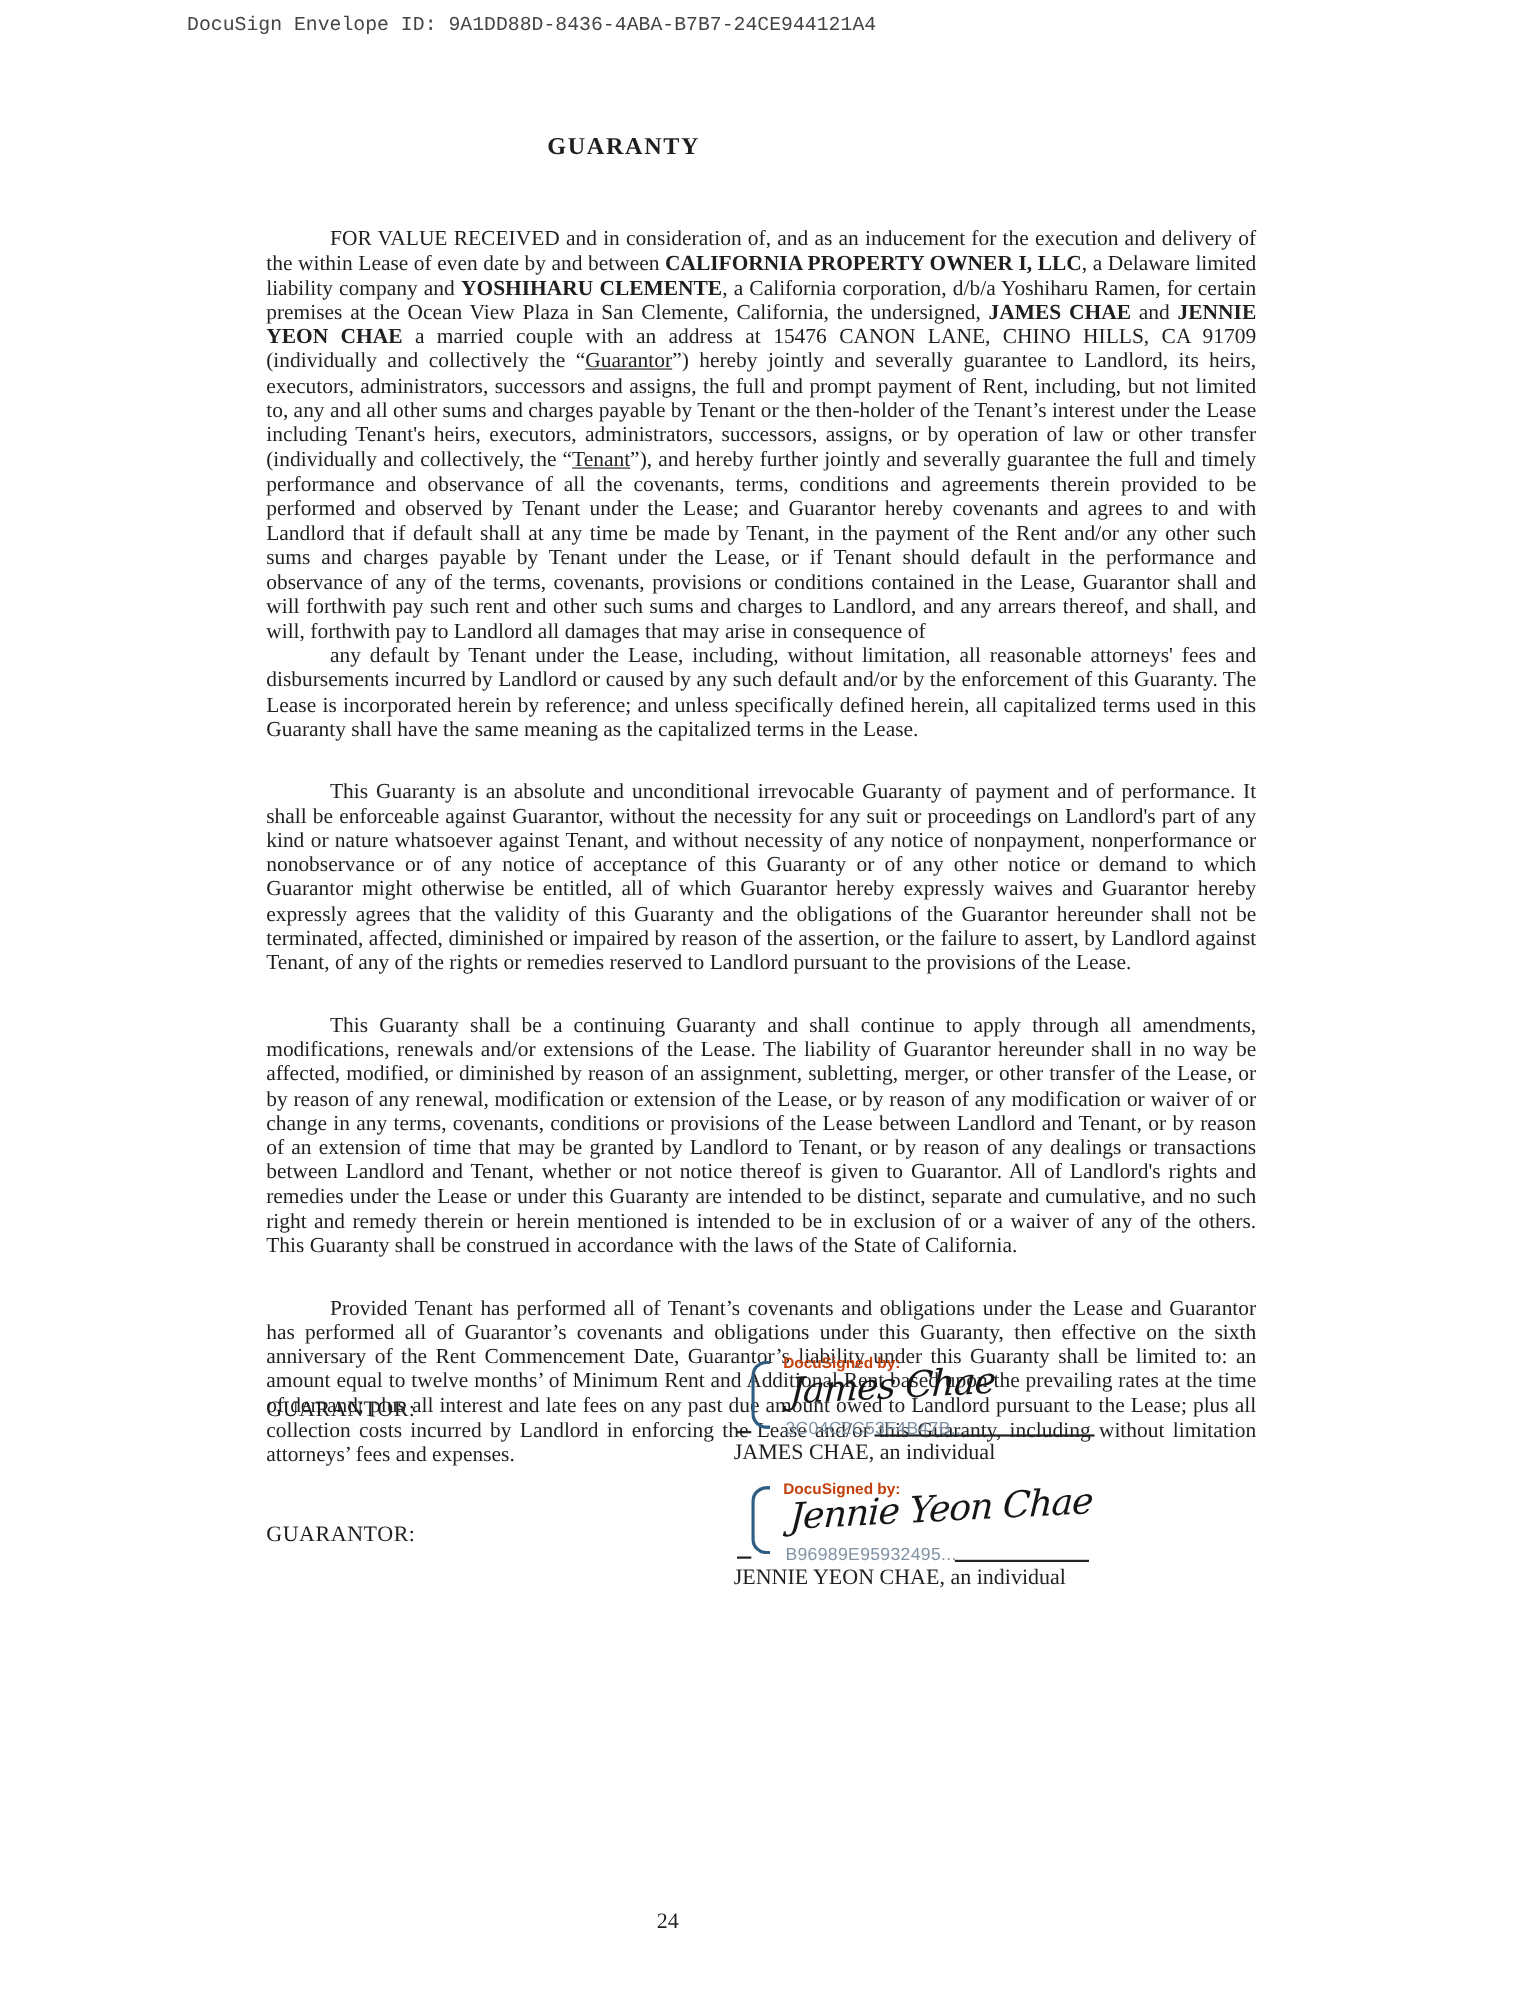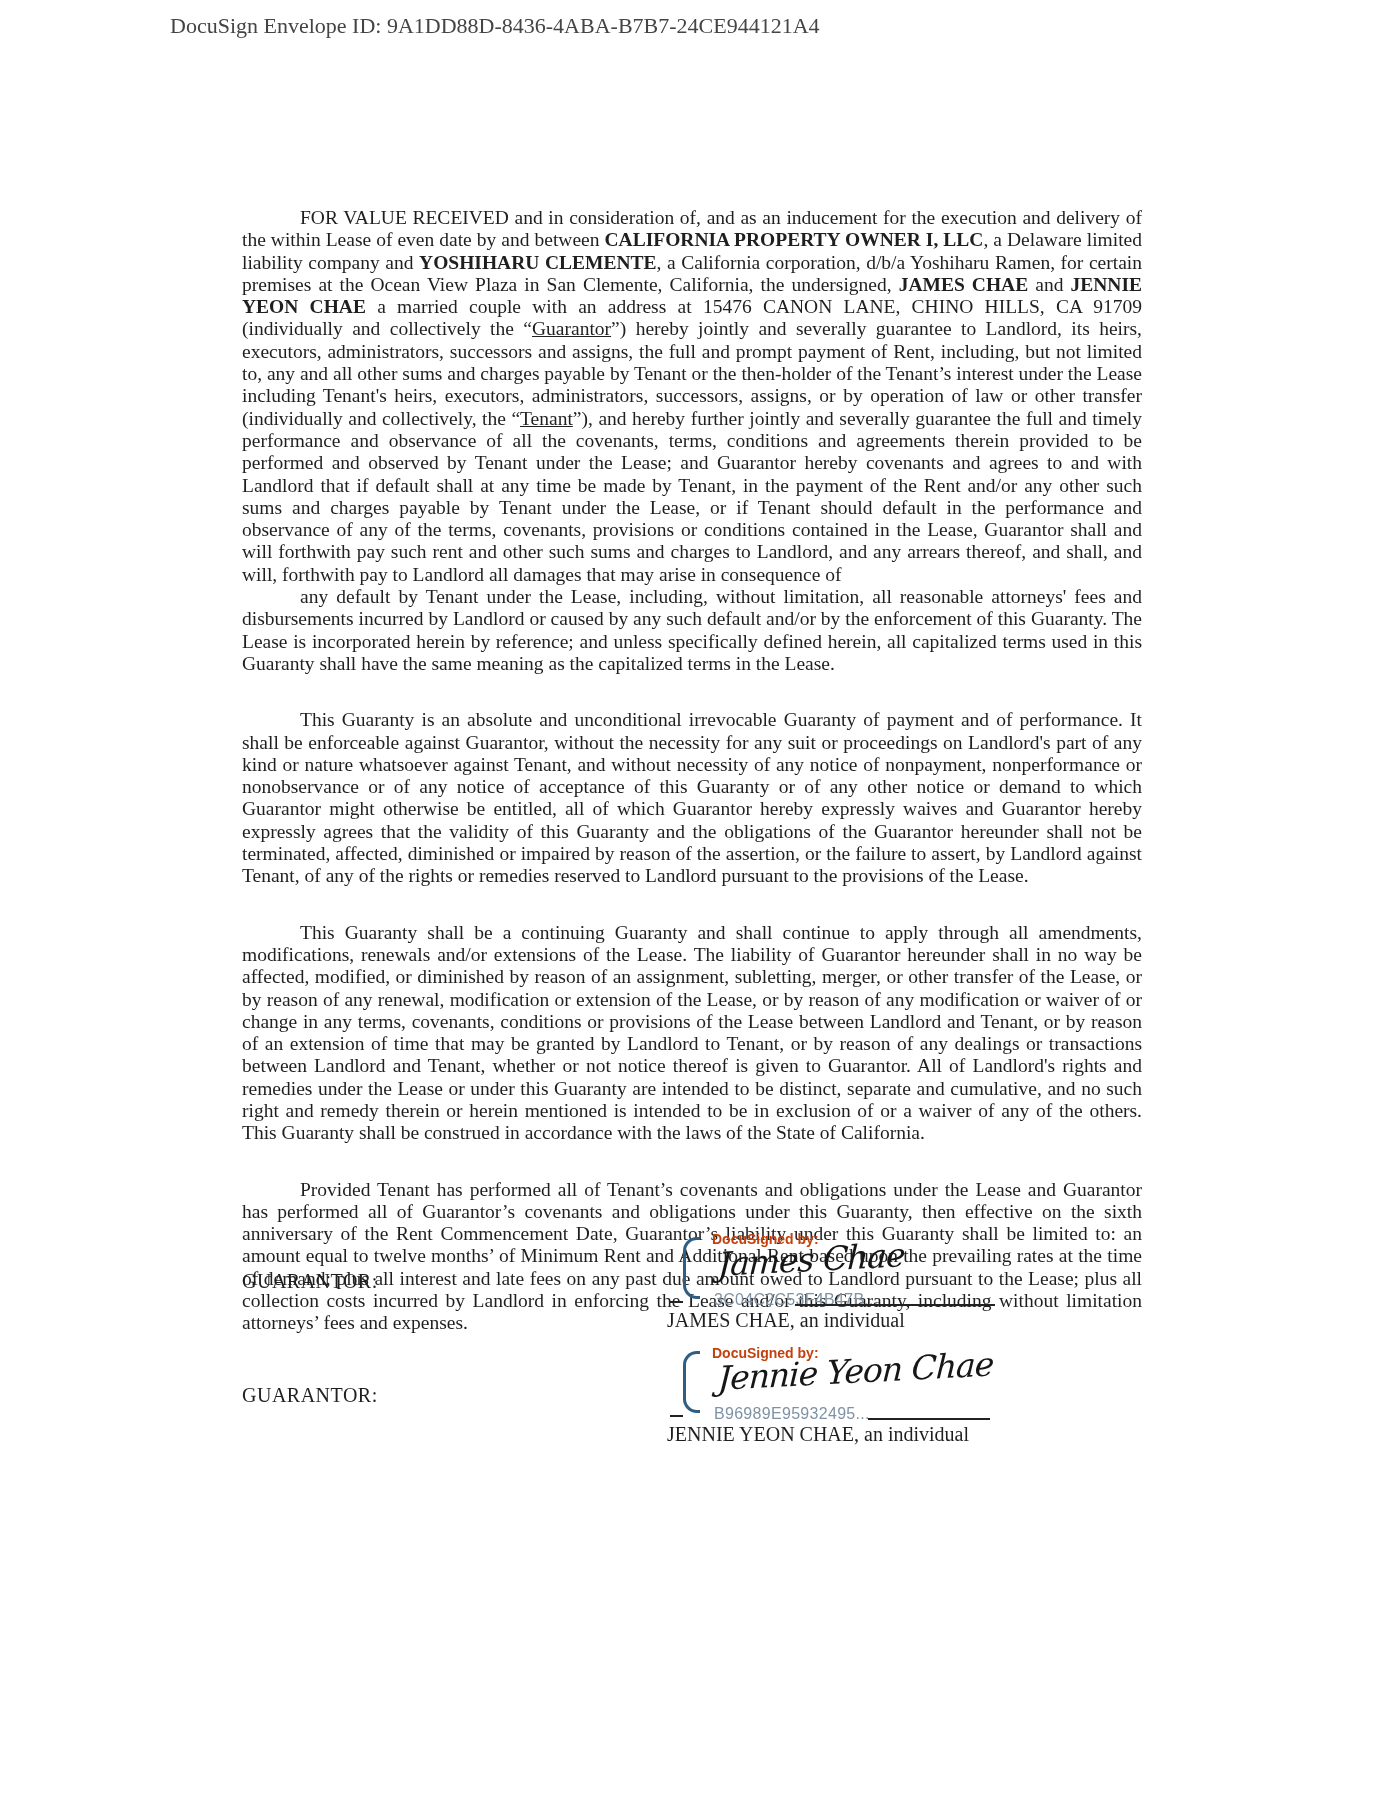--- a/index.html
+++ b/index.html
@@ -11,22 +11,22 @@
     background: #ffffff;
     font-family: "Liberation Serif", serif;
     color: #1f1f1f;
     overflow: hidden;
   }
 
   .envelope-header {
     position: absolute;
     left: 170px;
     top: 13px;
-    font-family: Liberation Serif, serif;
-    font-size: 22px;
+    font-family: Liberation Mono, monospace;
+    font-size: 18px;
     color: #444444;
     white-space: nowrap;
   }
 
   .doc-title {
     position: absolute;
     left: 242px;
     top: 120px;
     width: 650px;
     margin: 0;
@@ -143,20 +143,21 @@
     font-size: 20px;
   }
 </style>
 </head>
 <body>
 
 <div class="page">
 
   <div class="envelope-header">DocuSign Envelope ID: 9A1DD88D-8436-4ABA-B7B7-24CE944121A4</div>
 
+  <h1 class="doc-title">GUARANTY</h1>
 
   <div class="paragraphs">
       <p class="indent tight"><span>FOR VALUE RECEIVED and in consideration of, and as an inducement for the execution and delivery of the within Lease of even date by and between </span><b>CALIFORNIA PROPERTY OWNER I, LLC</b><span>, a Delaware limited liability company and </span><b>YOSHIHARU CLEMENTE</b><span>, a California corporation, d/b/a Yoshiharu Ramen, for certain premises at the Ocean View Plaza in San Clemente, California, the undersigned, </span><b>JAMES CHAE</b><span> and </span><b>JENNIE YEON CHAE</b><span> a married couple with an address at 15476 CANON LANE, CHINO HILLS, CA 91709 (individually and collectively the “</span><u>Guarantor</u><span>”) hereby jointly and severally guarantee to Landlord, its heirs, executors, administrators, successors and assigns, the full and prompt payment of Rent, including, but not limited to, any and all other sums and charges payable by Tenant or the then-holder of the Tenant’s interest under the Lease including Tenant's heirs, executors, administrators, successors, assigns, or by operation of law or other transfer (individually and collectively, the “</span><u>Tenant</u><span>”), and hereby further jointly and severally guarantee the full and timely performance and observance of all the covenants, terms, conditions and agreements therein provided to be performed and observed by Tenant under the Lease; and Guarantor hereby covenants and agrees to and with Landlord that if default shall at any time be made by Tenant, in the payment of the Rent and/or any other such sums and charges payable by Tenant under the Lease, or if Tenant should default in the performance and observance of any of the terms, covenants, provisions or conditions contained in the Lease, Guarantor shall and will forthwith pay such rent and other such sums and charges to Landlord, and any arrears thereof, and shall, and will, forthwith pay to Landlord all damages that may arise in consequence of</span></p>
       <p class="indent"><span>any default by Tenant under the Lease, including, without limitation, all reasonable attorneys' fees and disbursements incurred by Landlord or caused by any such default and/or by the enforcement of this Guaranty.  The Lease is incorporated herein by reference; and unless specifically defined herein, all capitalized terms used in this Guaranty shall have the same meaning as the capitalized terms in the Lease.</span></p>
       <p class="indent"><span>This Guaranty is an absolute and unconditional irrevocable Guaranty of payment and of performance.  It shall be enforceable against Guarantor, without the necessity for any suit or proceedings on Landlord's part of any kind or nature whatsoever against Tenant, and without necessity of any notice of nonpayment, nonperformance or nonobservance or of any notice of acceptance of this Guaranty or of any other notice or demand to which Guarantor might otherwise be entitled, all of which Guarantor hereby expressly waives and Guarantor hereby expressly agrees that the validity of this Guaranty and the obligations of the Guarantor hereunder shall not be terminated, affected, diminished or impaired by reason of the assertion, or the failure to assert, by Landlord against Tenant, of any of the rights or remedies reserved to Landlord pursuant to the provisions of the Lease.</span></p>
       <p class="indent"><span>This Guaranty shall be a continuing Guaranty and shall continue to apply through all amendments, modifications, renewals and/or extensions of the Lease.  The liability of Guarantor hereunder shall in no way be affected, modified, or diminished by reason of an assignment, subletting, merger, or other transfer of the Lease, or by reason of any renewal, modification or extension of the Lease, or by reason of any modification or waiver of or change in any terms, covenants, conditions or provisions of the Lease between Landlord and Tenant, or by reason of an extension of time that may be granted by Landlord to Tenant, or by reason of any dealings or transactions between Landlord and Tenant, whether or not notice thereof is given to Guarantor.  All of Landlord's rights and remedies under the Lease or under this Guaranty are intended to be distinct, separate and cumulative, and no such right and remedy therein or herein mentioned is intended to be in exclusion of or a waiver of any of the others.  This Guaranty shall be construed in accordance with the laws of the State of California.</span></p>
       <p class="indent"><span>Provided Tenant has performed all of Tenant’s covenants and obligations under the Lease and Guarantor has performed all of Guarantor’s covenants and obligations under this Guaranty, then effective on the sixth anniversary of the Rent Commencement Date, Guarantor’s liability under this Guaranty shall be limited to: an amount equal to twelve months’ of Minimum Rent and Additional Rent based upon the prevailing rates at the time of demand; plus all interest and late fees on any past due amount owed to Landlord pursuant to the Lease; plus all collection costs incurred by Landlord in enforcing the Lease and/or this Guaranty, including without limitation attorneys’ fees and expenses.</span></p>
     </div>
 
   <div class="sig-row sig-row-1">
@@ -178,14 +179,15 @@
       <span class="ds-bracket"></span>
       <div class="ds-label">DocuSigned by:</div>
       <div class="ds-sig">Jennie Yeon Chae</div>
       <div class="ds-id">B96989E95932495...</div>
       <span class="pre-underscore"></span>
       <span class="sig-line sig-line-2"></span>
       <div class="sig-name">JENNIE YEON CHAE, an individual</div>
     </div>
   </div>
 
+  <div class="page-number">24</div>
 
 </div>
 
 </body></html>

